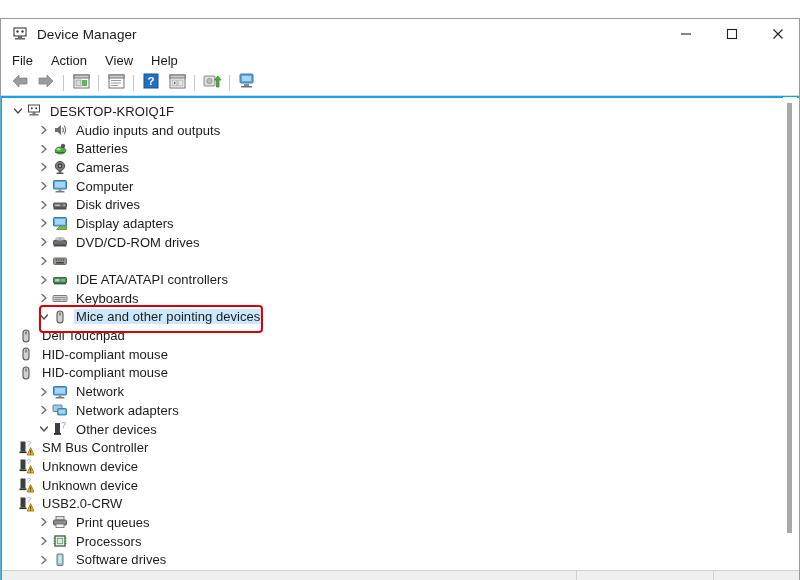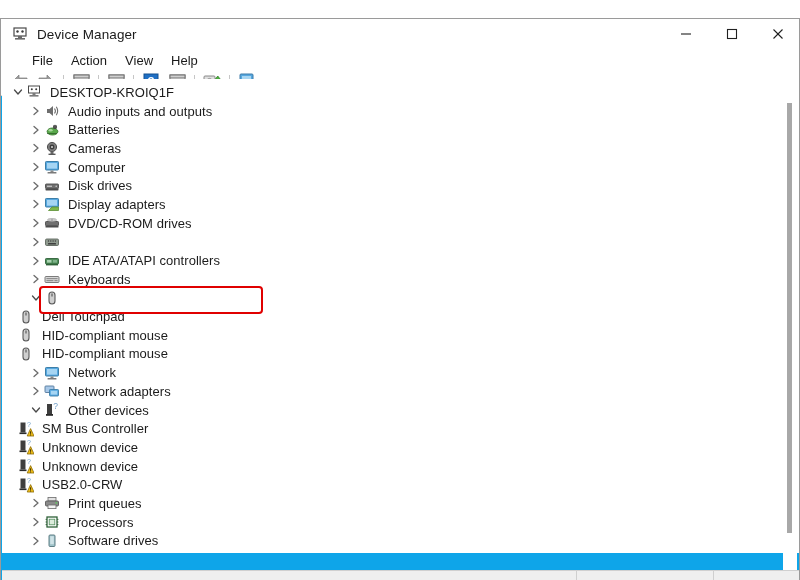--- a/index.html
+++ b/index.html
@@ -56,21 +56,21 @@
   }
 
   
   .menubar {
     position: absolute;
     left: 0; top: 30px;
     width: 800px; height: 22px;
     background: #ffffff;
     display: flex;
     align-items: center;
-    padding-left: 22px;
+    padding-left: 2px;
     box-sizing: border-box;
   }
   .menu-item {
     font-size: 13px;
     color: #1a1a1a;
     padding: 2px 9px;
     white-space: nowrap;
   }
 
   
@@ -95,21 +95,21 @@
   .tb-sep {
     width: 1px; height: 16px;
     background: #c6c6c6;
     margin: 0 4px;
     flex: none;
   }
 
   
   .tree-panel {
     position: absolute;
-    left: 1px; top: 60px;
+    left: 1px; top: 79px;
     width: 797px; height: 474px;
     background: #ffffff;
     overflow: hidden;
   }
   .tree {
     position: relative;
     padding-top: 4px;
   }
   .row {
     height: 18.7px;
@@ -142,21 +142,21 @@
     font-size: 13px;
     color: #1b1b1b;
     letter-spacing: .05px;
     padding: 0 2px;
   }
   .row.selected .row-label {
     background: #cce8ff;
   }
   
   .lvl0 { padding-left: 8px; }
-  .lvl1 { padding-left: 26px; }
+  .lvl1 { padding-left: 34px; }
   .lvl2 { }
 
   
   .annot-box {
     position: absolute;
     border: 2px solid #e00000;
     border-radius: 4px;
     pointer-events: none;
   }
 
@@ -520,20 +520,21 @@
             <svg width="10" height="10" viewBox="0 0 10 10">
               <path d="M1.5 3 L5 7 L8.5 3" fill="none" stroke="#4a4a4a" stroke-width="1.3" stroke-linecap="round" stroke-linejoin="round"></path>
             </svg>
           </span>
           <span class="row-icon">
             <svg width="16" height="16" viewBox="0 0 16 16">
               <rect x="5" y="2" width="6" height="12" rx="3" fill="#cfcfcf" stroke="#5a5a5a" stroke-width="1.1"></rect>
               <line x1="8" y1="3.5" x2="8" y2="6.5" stroke="#5a5a5a" stroke-width="1.2"></line>
             </svg>
           </span>
+          <span class="row-label">Mice and other pointing devices</span>
         </div>
         <div class="row lvl2">
           <span class="chev"></span>
           <span class="row-icon">
             <svg width="16" height="16" viewBox="0 0 16 16">
               <rect x="5" y="2" width="6" height="12" rx="3" fill="#cfcfcf" stroke="#5a5a5a" stroke-width="1.1"></rect>
               <line x1="8" y1="3.5" x2="8" y2="6.5" stroke="#5a5a5a" stroke-width="1.2"></line>
             </svg>
           </span>
           <span class="row-label">Dell Touchpad</span>

